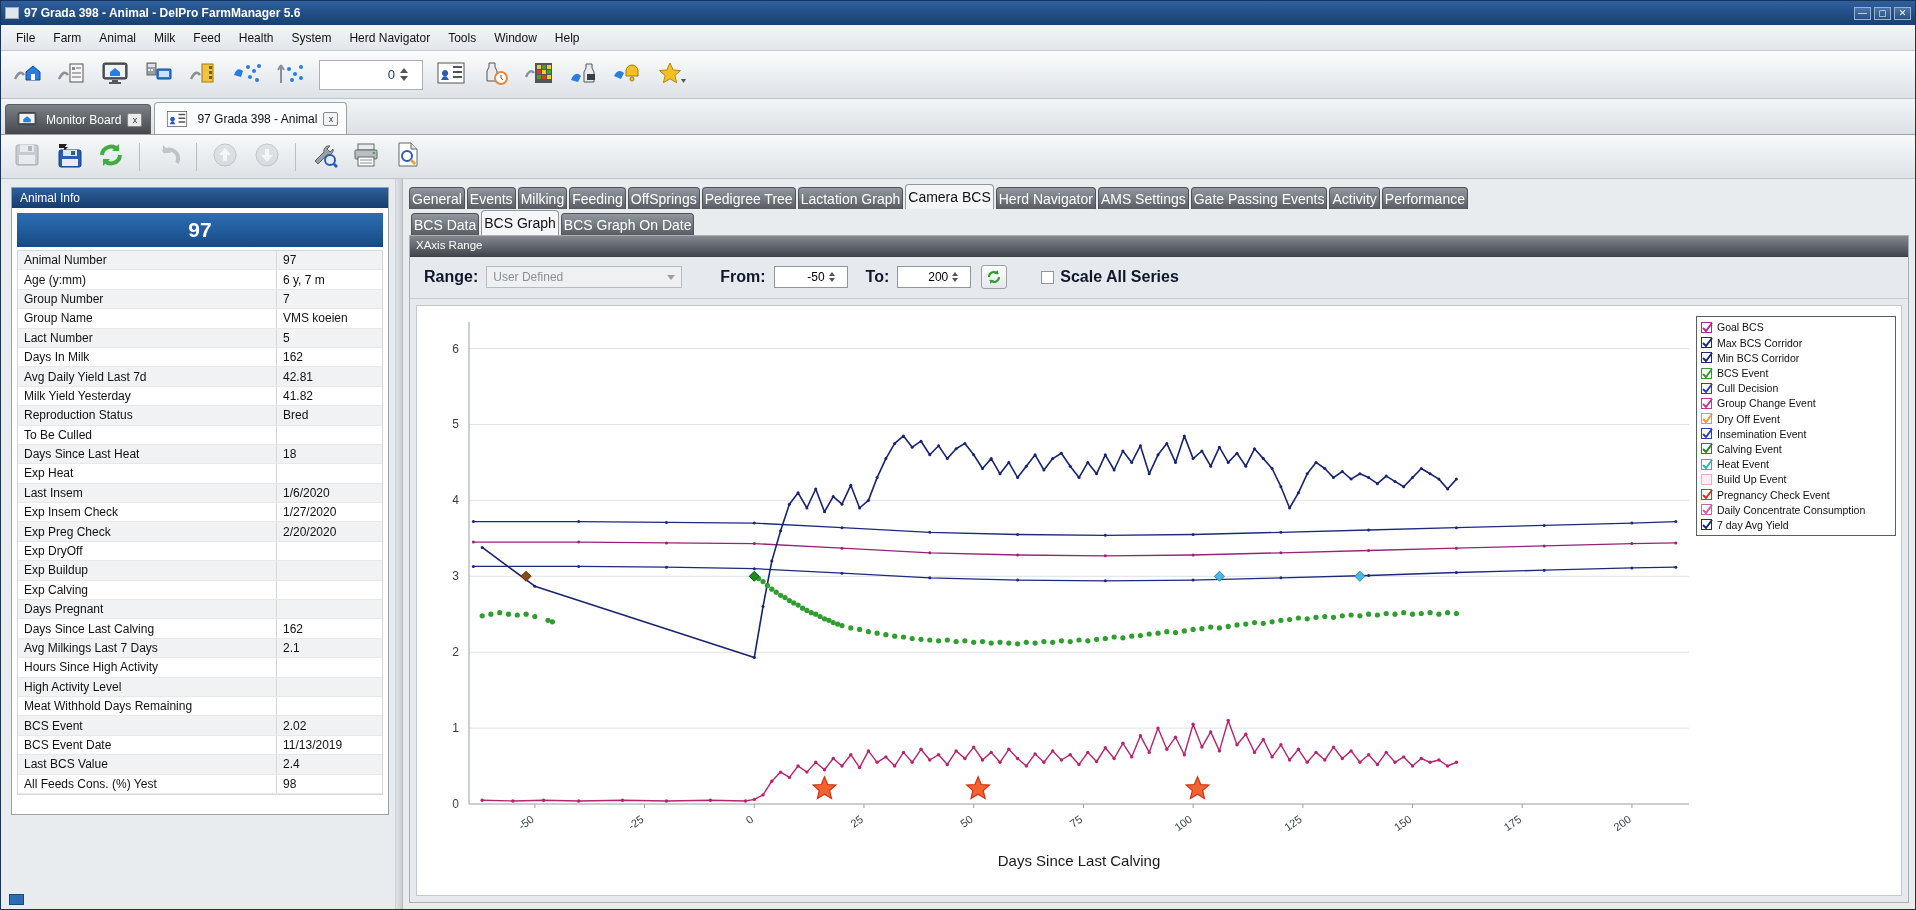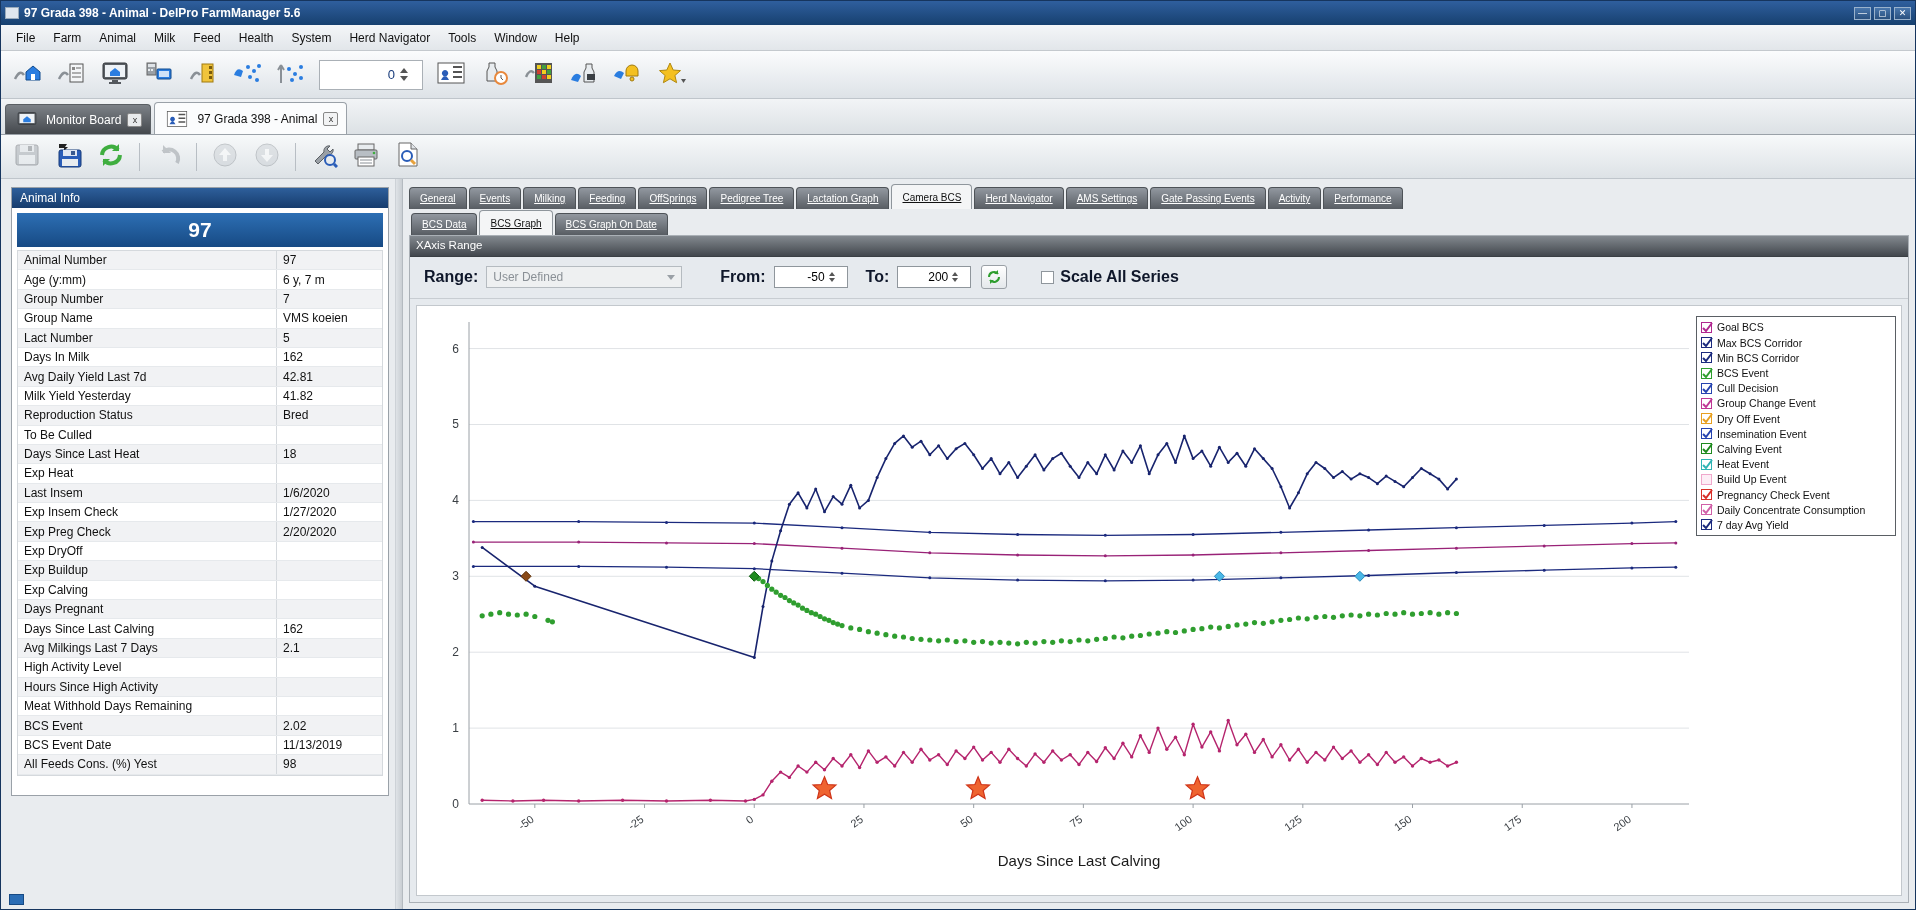--- a/index.html
+++ b/index.html
@@ -51,21 +51,21 @@
   .info-header { height:20px; background:linear-gradient(180deg,#2e5f9b,#163c6d); color:#fff; font-size:12px; padding:3px 8px; }
   .big-number { height:34px; margin:5px 5px 3px 5px; background:linear-gradient(180deg,#2d6fb4,#174a84); color:#fff; font-size:21px; font-weight:bold; text-align:center; line-height:33px; }
   .info-table { margin:0 5px 19px 5px; border:1px solid #d5d9dd; }
   .info-row { display:flex; height:19.4px; align-items:center; background:#fff; border-bottom:1px solid #e6e9ec; }
   .info-row:nth-child(odd) { background:#f1f2f4; }
   .info-row .lbl { flex:0 0 258px; padding-left:6px; color:#111; font-size:12px; white-space:nowrap; overflow:hidden; }
   .info-row .val { flex:1; border-left:1px solid #d5d9dd; padding-left:6px; font-size:12px; color:#111; align-self:stretch; display:flex; align-items:center; }
 
   
   .tabstrip { display:flex; align-items:flex-end; gap:2px; height:26px; flex:0 0 auto; }
-  .tab { height:22px; padding:0 10px; display:flex; align-items:center; border:1px solid #4e5358; border-bottom:none; border-radius:4px 4px 0 0; background:linear-gradient(180deg,#9298a0,#585d63); color:#fff; font-size:10px; cursor:default; white-space:nowrap;text-decoration:underline; }
+  .tab { height:22px; padding:0 2px; display:flex; align-items:center; border:1px solid #4e5358; border-bottom:none; border-radius:4px 4px 0 0; background:linear-gradient(180deg,#9298a0,#585d63); color:#fff; font-size:14px; cursor:default; white-space:nowrap; }
   .tab.active { background:#f4f5f6; color:#111; height:25px; border-color:#8f969c; font-weight:normal; }
   .tabstrip.sub { padding-left:2px; }
 
   
   .right-box { flex:1 1 auto; border:1px solid #aab0b6; background:#e6eaee; display:flex; flex-direction:column; overflow:hidden; }
   .xaxis-bar { height:21px; background:linear-gradient(180deg,#83898f,#42474d); color:#fff; font-size:11.5px; padding:3px 6px; border-bottom:1px solid #3a3f44; }
   .controls { height:42px; display:flex; align-items:center; padding:0 14px; gap:8px; background:#e6eaee; border-bottom:1px solid #c8cdd2; flex:0 0 auto; }
   .ctl-label { font-size:16px; color:#0f172a;font-weight:bold; }
   .combo { width:196px; height:22px; background:#eef0f1; border:1px solid #b5bbc0; color:#8a9096; display:flex; align-items:center; padding:0 6px; }
   .combo .arrow { margin-left:auto; width:0; height:0; border-left:4px solid transparent; border-right:4px solid transparent; border-top:5px solid #9aa0a6; }
@@ -431,38 +431,42 @@
             </div>
             <div class="info-row">
               <span class="lbl">Days Since Last Calving</span>
               <span class="val">162</span>
             </div>
             <div class="info-row">
               <span class="lbl">Avg Milkings Last 7 Days</span>
               <span class="val">2.1</span>
             </div>
             <div class="info-row">
+              <span class="lbl">Hours Since High Activity</span>
+              <span class="val"></span>
+            </div>
+            <div class="info-row">
               <span class="lbl">High Activity Level</span>
               <span class="val"></span>
             </div>
             <div class="info-row">
-              <span class="lbl">Hours Since High Activity</span>
-              <span class="val"></span>
-            </div>
-            <div class="info-row">
               <span class="lbl">Meat Withhold Days Remaining</span>
               <span class="val"></span>
             </div>
             <div class="info-row">
               <span class="lbl">BCS Event</span>
               <span class="val">2.02</span>
             </div>
             <div class="info-row">
               <span class="lbl">BCS Event Date</span>
               <span class="val">11/13/2019</span>
+            </div>
+            <div class="info-row">
+              <span class="lbl">Last BCS Value</span>
+              <span class="val">2.4</span>
             </div>
             <div class="info-row">
               <span class="lbl">All Feeds Cons. (%) Yest</span>
               <span class="val">98</span>
             </div>
           </div>
       </div>
     </div>
 
     <div class="splitter"></div>

